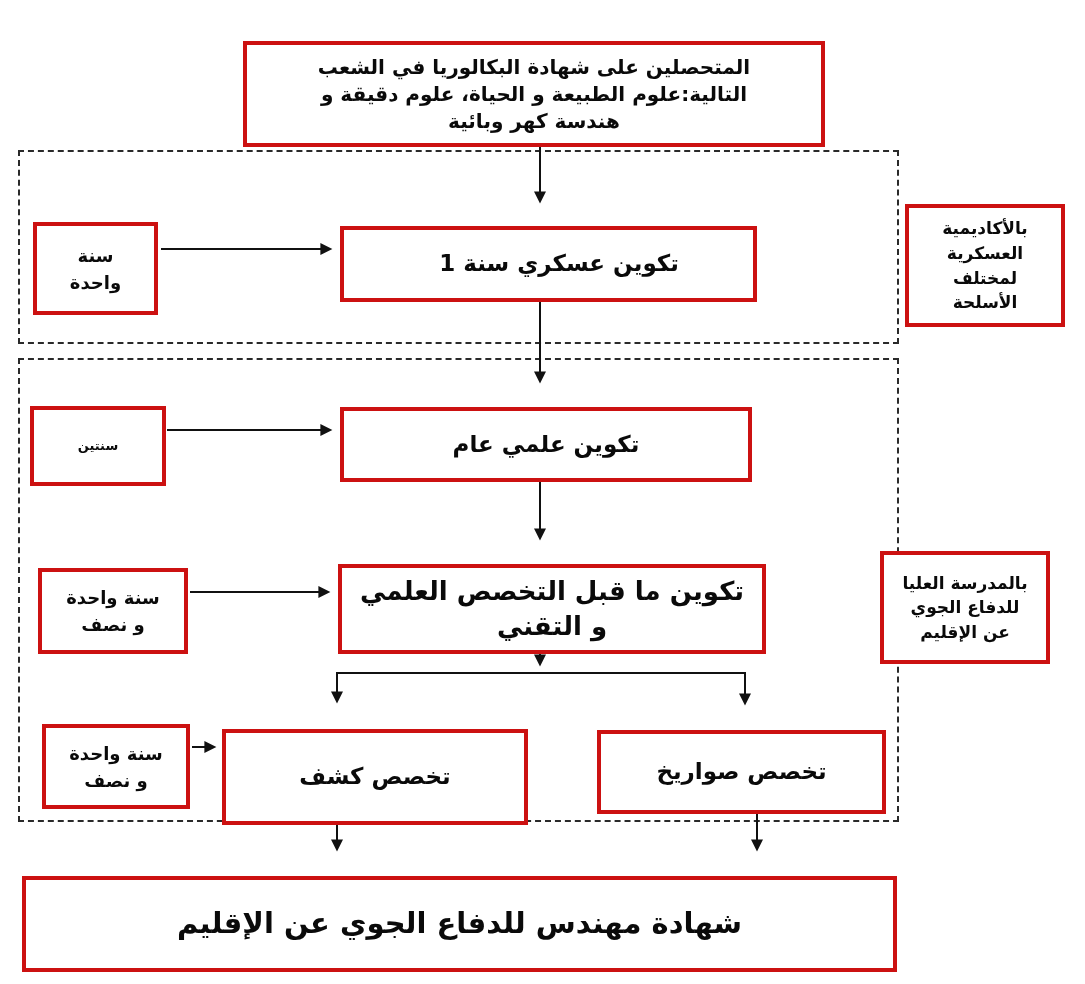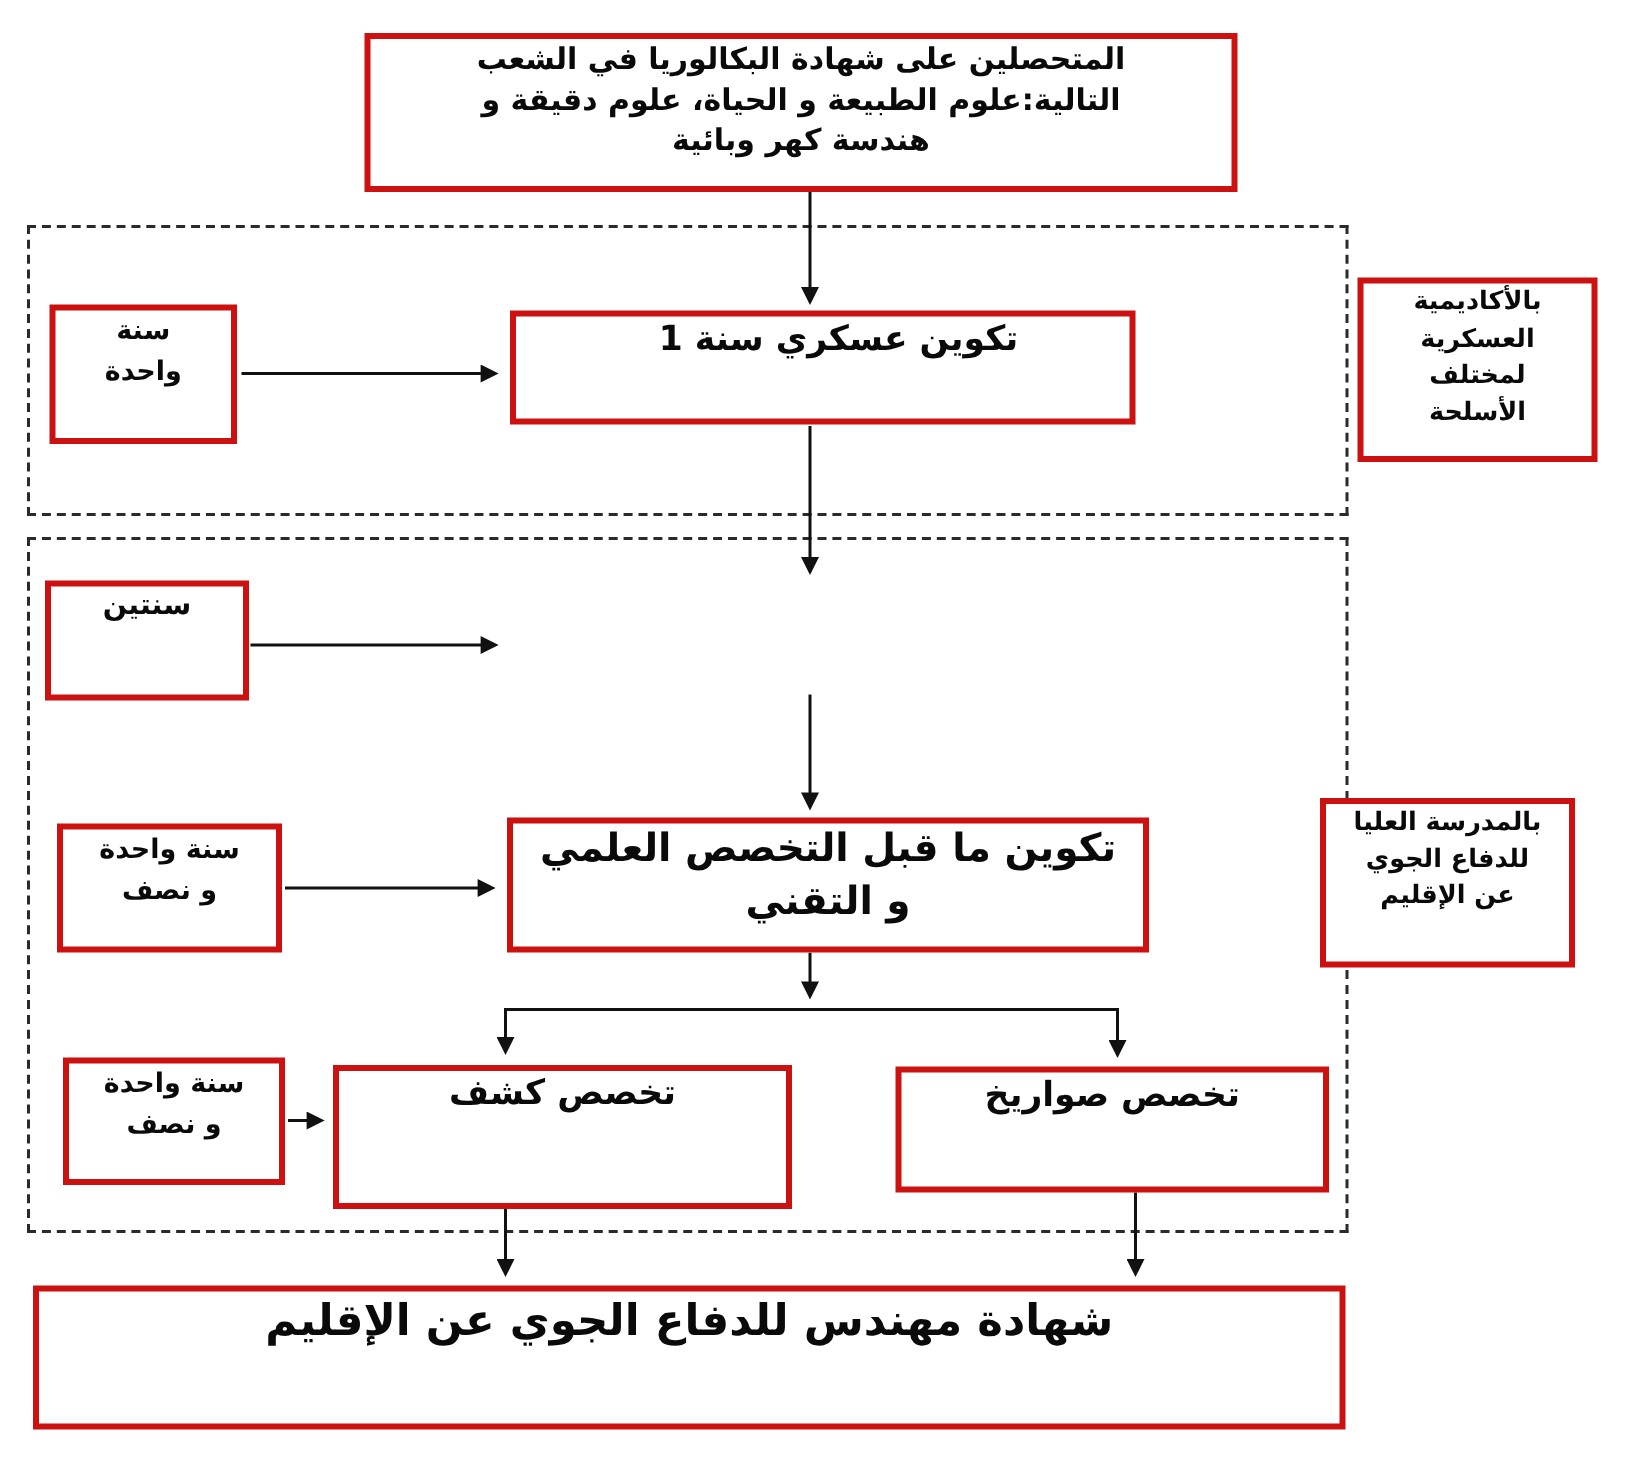--- a/index.html
+++ b/index.html
@@ -20,43 +20,44 @@
     border:2px dashed #2a2a2a;
     background:transparent;
     z-index:0;
   }
   .s1{left:18px;top:150px;width:877px;height:190px;}
   .s2{left:18px;top:358px;width:877px;height:460px;}
   .rbox{
     position:absolute;
     border:4px solid var(--red);
     background:#ffffff;
-    display:flex;justify-content:center;
+    display:flex;align-items:center;justify-content:center;
     z-index:2;
     box-sizing:border-box;
     text-align:center;
+    margin-top:19px;
   }
   .rbox .txt{
     direction:rtl;
     white-space:pre-line;
     font-weight:bold;
     color:var(--ink);
     line-height:1.35;
     padding:0 6px;
   }
   .entry   {left:243px;top:22px;width:582px;height:106px;}
   .entry .txt{font-size:20px;}
   .one-year{left:33px;top:203px;width:125px;height:93px;}
   .one-year .txt{font-size:18px;line-height:1.5;}
   .mil     {left:340px;top:207px;width:417px;height:76px;padding-left:21px;}
   .mil .txt{font-size:23px;}
   .acad-label{left:905px;top:185px;width:160px;height:123px;}
   .acad-label .txt{font-size:17px;line-height:1.45;}
   .two-years{left:30px;top:387px;width:136px;height:80px;}
-  .two-years .txt{font-size:19px;}
+  .two-years .txt{font-size:13px;}
   .sci     {left:340px;top:388px;width:412px;height:75px;}
   .sci .txt{font-size:23px;}
   .yh1     {left:38px;top:549px;width:150px;height:86px;}
   .yh1 .txt{font-size:18px;line-height:1.5;}
   .prespec {left:338px;top:545px;width:428px;height:90px;}
   .prespec .txt{font-size:26px;}
   .school-label{left:880px;top:532px;width:170px;height:113px;}
   .school-label .txt{font-size:17px;line-height:1.45;}
   .yh2     {left:42px;top:705px;width:148px;height:85px;}
   .yh2 .txt{font-size:18px;line-height:1.5;}
@@ -117,20 +118,23 @@
     <span class="txt">بالأكاديمية
 العسكرية
 لمختلف
 الأسلحة</span>
   </div>
 
   <div class="rbox two-years">
     <span class="txt">سنتين</span>
   </div>
 
+  <div class="rbox sci">
+    <span class="txt">تكوين علمي عام</span>
+  </div>
 
   <div class="rbox yh1">
     <span class="txt">سنة واحدة
 و نصف</span>
   </div>
 
   <div class="rbox prespec">
     <span class="txt">تكوين ما قبل التخصص العلمي
 و التقني</span>
   </div>

